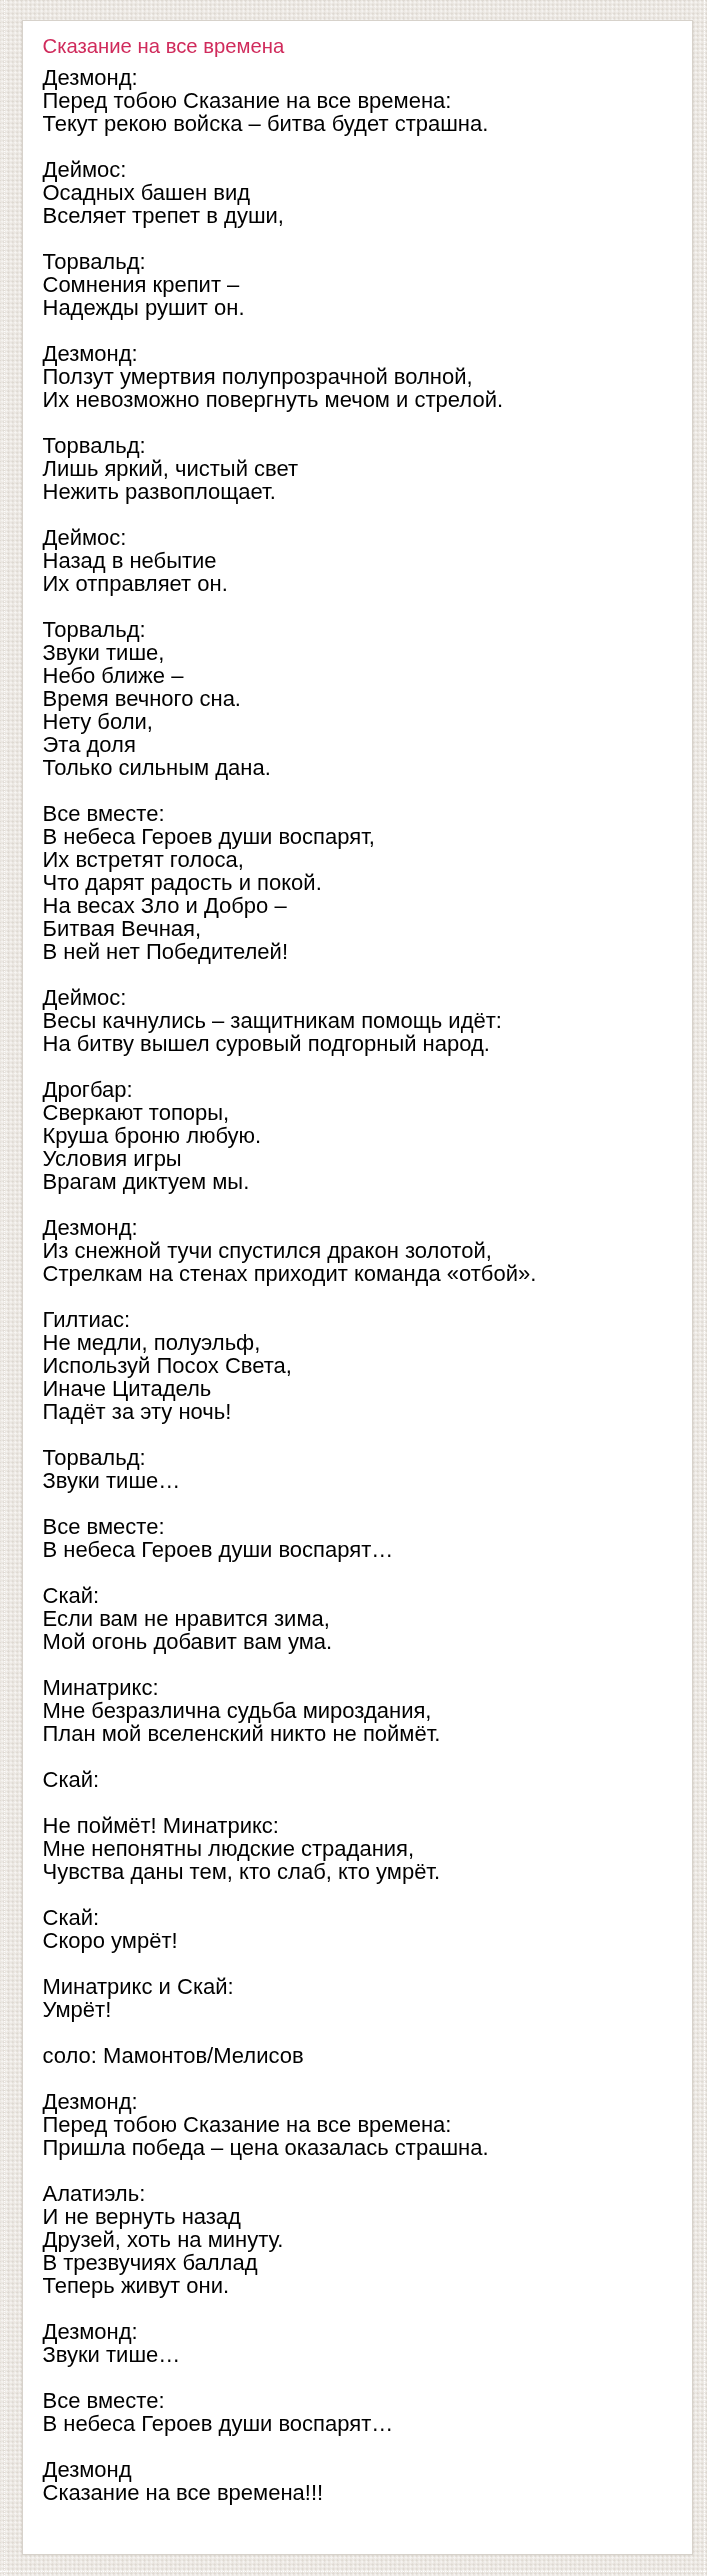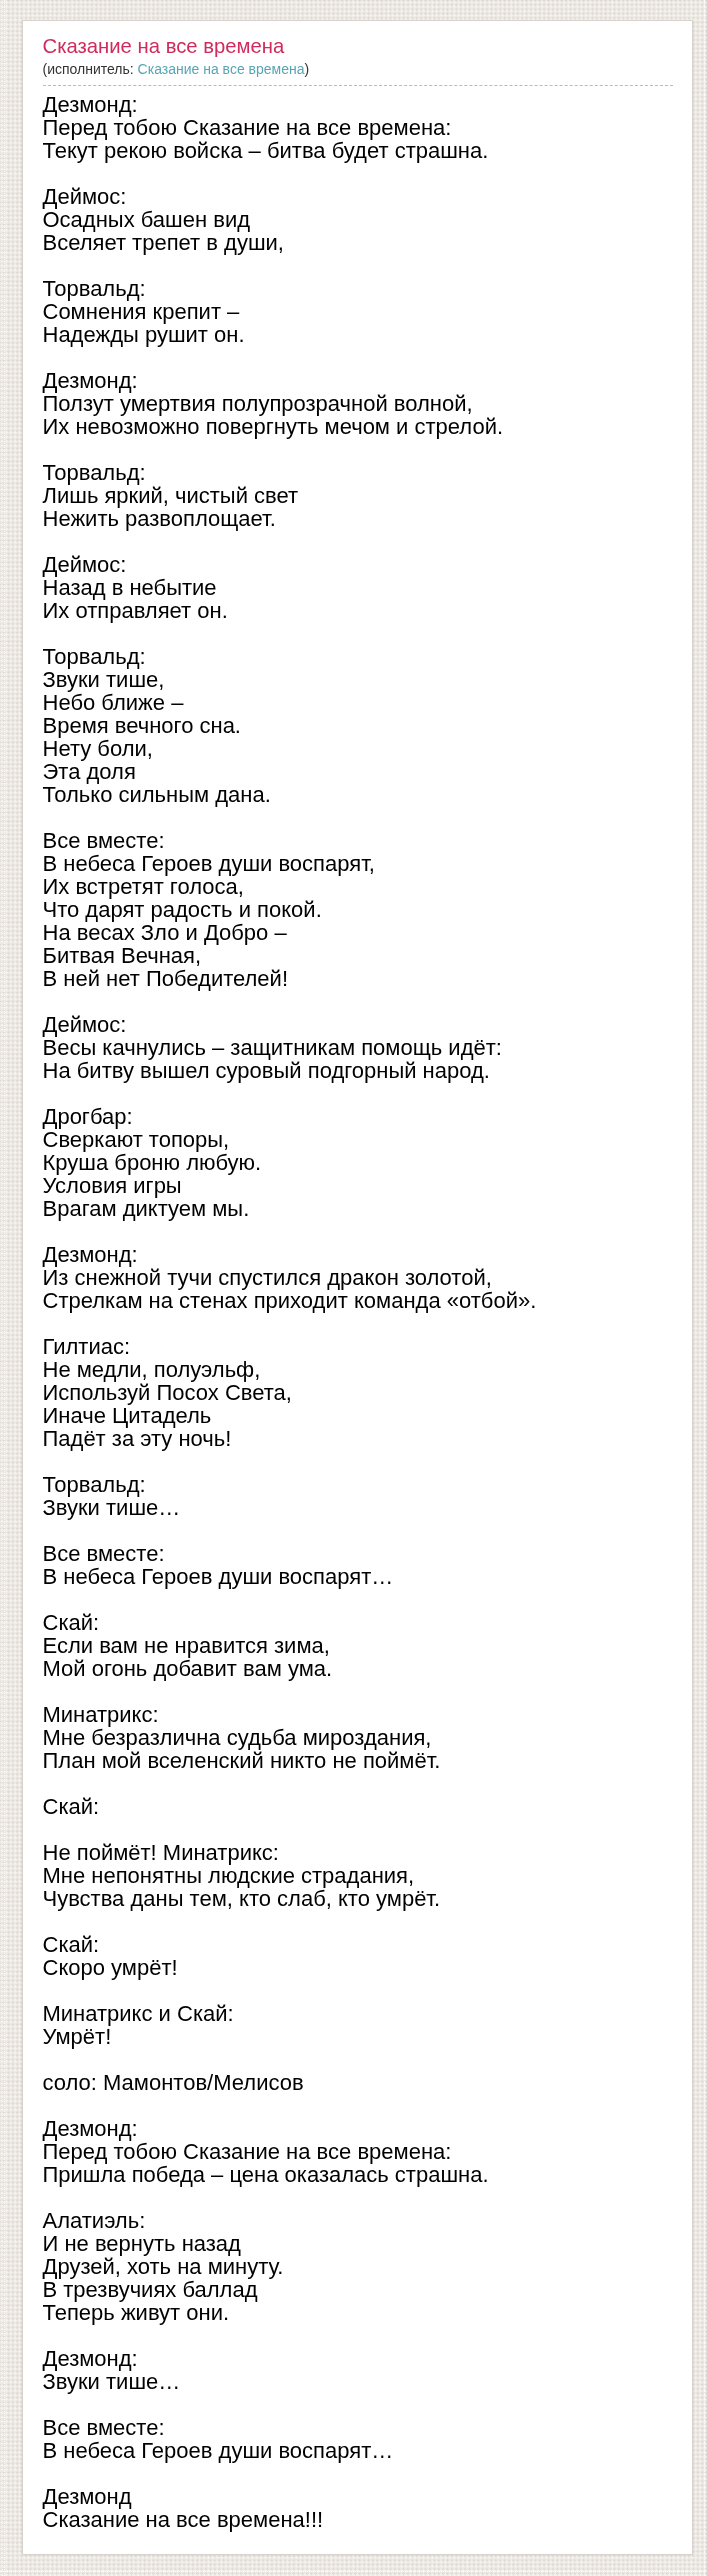--- a/index.html
+++ b/index.html
@@ -75,23 +75,20 @@
 </head>
 <body>
 
 <div class="stitch-left"></div>
 <div class="stitch-right"></div>
 <div class="stitch-bottom"></div>
 
 <div class="card">
   <h1 class="song-title">Сказание на все времена</h1>
 
-  <div class="artist-line">
-    <span>(исполнитель: </span><a class="artist-link">Сказание на все времена</a><span>)</span>
-  </div>
 
   <div class="lyrics" id="lyrics">Дезмонд:
 Перед тобою Сказание на все времена:
 Текут рекою войска – битва будет страшна.
 
 Деймос:
 Осадных башен вид
 Вселяет трепет в души,
 
 Торвальд:

